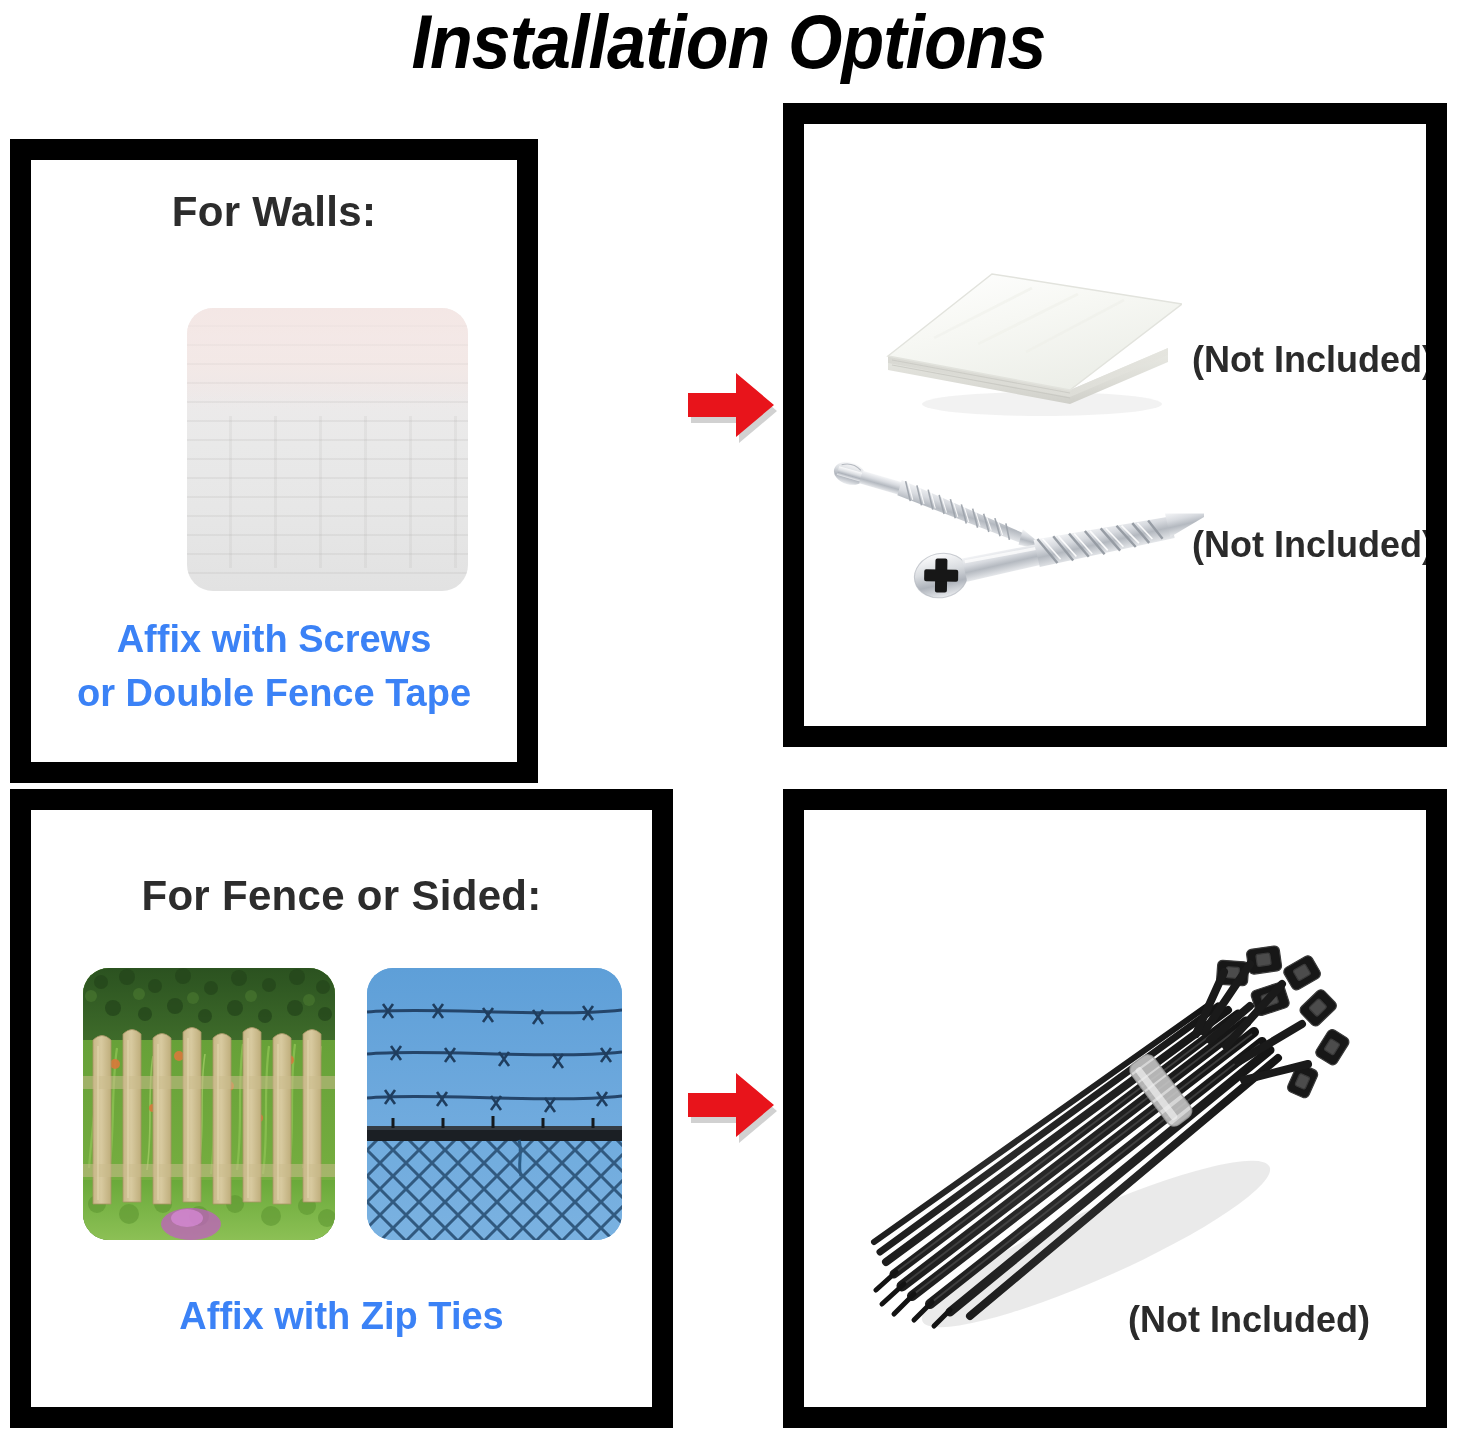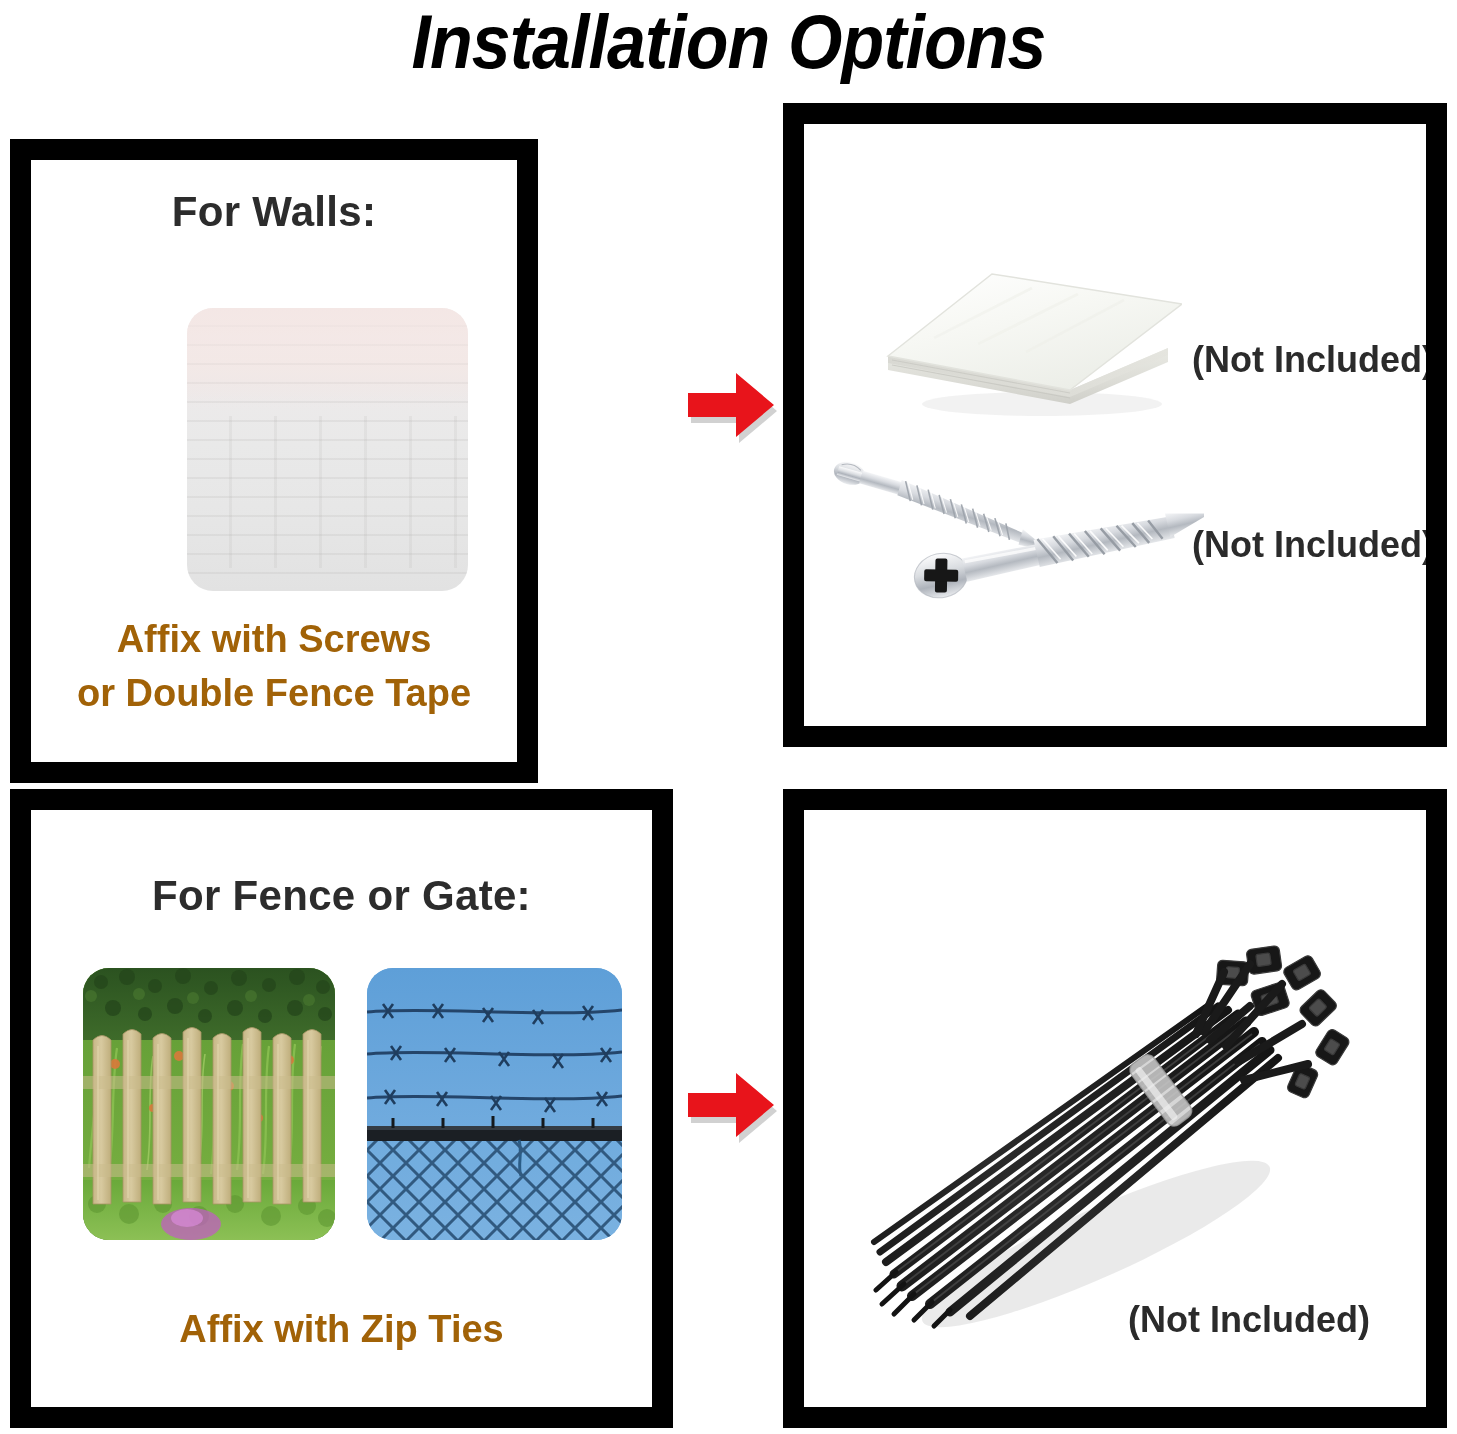--- a/index.html
+++ b/index.html
@@ -65,25 +65,25 @@
   }
   #heading-walls { top: 28px; }
   #heading-fence { top: 62px; }
 
   .caption {
     position: absolute;
     left: 0; right: 0;
     text-align: center;
     font-weight: bold;
     font-size: 38px;
-    color: #a16207;
+    color: #3b82f6;
     line-height: 54px;
   }
   #caption-walls { bottom: 42px; }
-  #caption-fence { bottom: 51px; }
+  #caption-fence { bottom: 64px; }
 
   .not-included {
     position: absolute;
     font-weight: bold;
     font-size: 36px;
     color: #2b2b2b;
     white-space: nowrap;
   }
   #ni-tape   { left: 388px; top: 215px; }
   #ni-screws { left: 388px; top: 400px; }
@@ -368,21 +368,21 @@
     </div>
 
     <div class="not-included" id="ni-screws">(Not Included)</div>
 
   </div>
 </div>
 
 <div class="panel" id="panel-fence">
   <div class="panel-inner">
 
-    <div class="panel-heading" id="heading-fence">For Fence or Gate:</div>
+    <div class="panel-heading" id="heading-fence">For Fence or Sided:</div>
 
     <div class="thumb" id="thumb-picket">
       <svg class="thumb-svg" viewBox="0 0 252 272" preserveAspectRatio="none" xmlns="http://www.w3.org/2000/svg" aria-hidden="true">
         <defs>
           <linearGradient id="hedge" x1="0" y1="0" x2="0" y2="1">
             <stop offset="0%" stop-color="#2b5220"></stop>
             <stop offset="100%" stop-color="#3e6b2a"></stop>
           </linearGradient>
           <linearGradient id="grassBG" x1="0" y1="0" x2="0" y2="1">
             <stop offset="0%" stop-color="#5f9a34"></stop>

